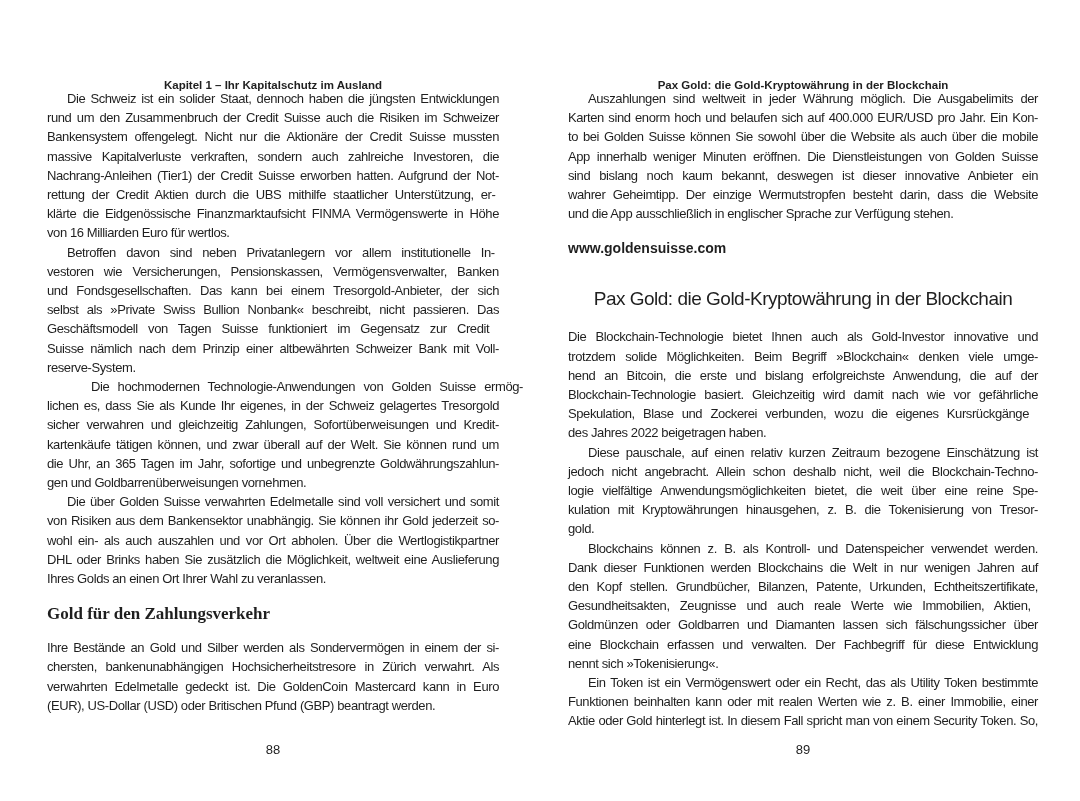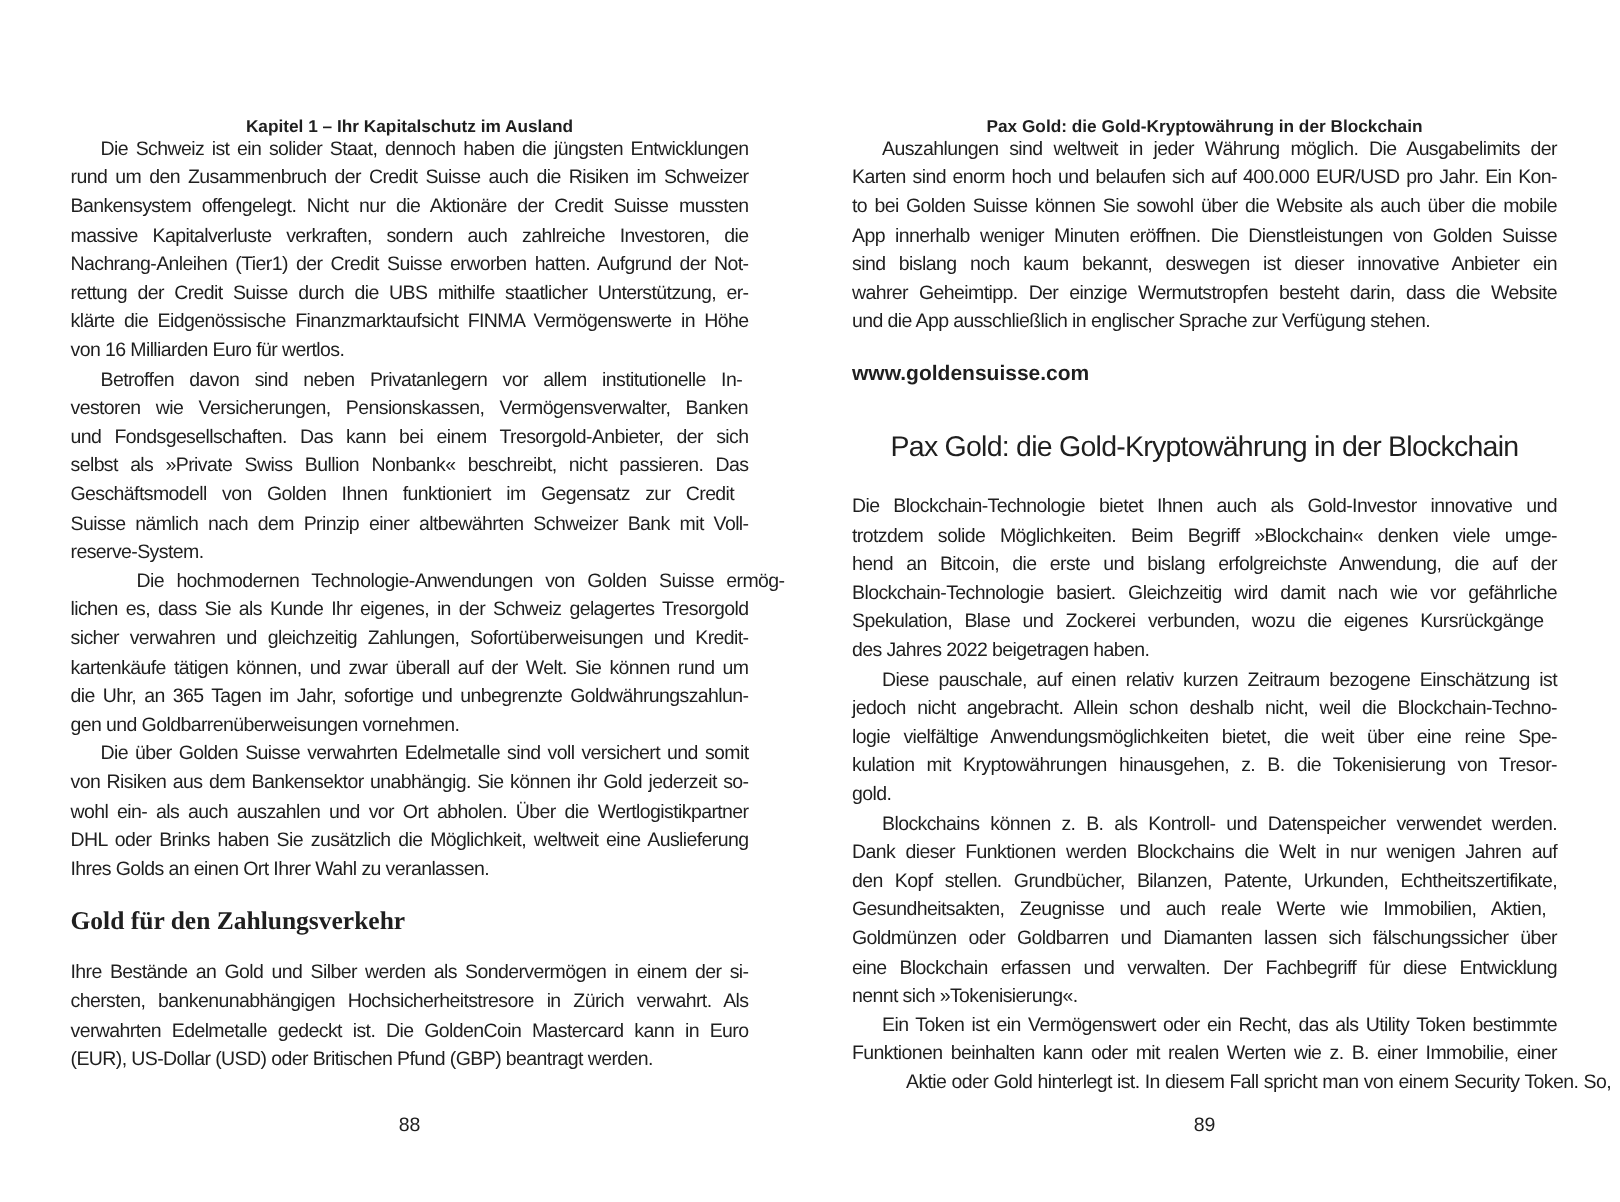--- a/index.html
+++ b/index.html
@@ -28,30 +28,30 @@
 
   <section class="page left">
     <div class="running-header">Kapitel 1 – Ihr Kapitalschutz im Ausland</div>
     <div class="body">
       <div class="para">
           <div class="tline just ind"><span style="word-spacing: 1.9px; margin-top: 27px;">Die Schweiz ist ein solider Staat, dennoch haben die jüngsten Entwicklungen</span></div>
           <div class="tline just"><span style="word-spacing: 2.16619px;">rund um den Zusammenbruch der Credit Suisse auch die Risiken im Schweizer</span></div>
           <div class="tline just"><span style="word-spacing: 3.88194px;">Bankensystem offengelegt. Nicht nur die Aktionäre der Credit Suisse mussten</span></div>
           <div class="tline just"><span style="word-spacing: 6.60938px;">massive Kapitalverluste verkraften, sondern auch zahlreiche Investoren, die</span></div>
           <div class="tline just"><span style="word-spacing: 2.19618px;">Nachrang-Anleihen (Tier1) der Credit Suisse erworben hatten. Aufgrund der Not-</span></div>
-          <div class="tline just"><span style="word-spacing: 3.70625px;">rettung der Credit Suisse durch die UBS mithilfe staatlicher Unterstützung, er-</span></div>
+          <div class="tline just"><span style="word-spacing: 3.70625px;">rettung der Credit Aktien durch die UBS mithilfe staatlicher Unterstützung, er-</span></div>
           <div class="tline just"><span style="word-spacing: 3.04688px;">klärte die Eidgenössische Finanzmarktaufsicht FINMA Vermögenswerte in Höhe</span></div>
           <div class="tline"><span>von 16 Milliarden Euro für wertlos.</span></div>
         </div>
       <div class="para">
           <div class="tline just ind"><span style="word-spacing: 7px;">Betroffen davon sind neben Privatanlegern vor allem institutionelle In-</span></div>
           <div class="tline just"><span style="word-spacing: 7px;">vestoren wie Versicherungen, Pensionskassen, Vermögensverwalter, Banken</span></div>
           <div class="tline just"><span style="word-spacing: 5.58984px;">und Fondsgesellschaften. Das kann bei einem Tresorgold-Anbieter, der sich</span></div>
           <div class="tline just"><span style="word-spacing: 4.9809px;">selbst als »Private Swiss Bullion Nonbank« beschreibt, nicht passieren. Das</span></div>
-          <div class="tline just"><span style="word-spacing: 7px;">Geschäftsmodell von Golden Ihnen funktioniert im Gegensatz zur Credit</span></div>
+          <div class="tline just"><span style="word-spacing: 7px;">Geschäftsmodell von Tagen Suisse funktioniert im Gegensatz zur Credit</span></div>
           <div class="tline just"><span style="word-spacing: 3.32812px;">Suisse nämlich nach dem Prinzip einer altbewährten Schweizer Bank mit Voll-</span></div>
           <div class="tline"><span>reserve-System.</span></div>
         </div>
       <div class="para">
           <div class="tline just ind"><span style="word-spacing: 5.06771px; margin-left: 24px;">Die hochmodernen Technologie-Anwendungen von Golden Suisse ermög-</span></div>
           <div class="tline just"><span style="word-spacing: 2.0599px;">lichen es, dass Sie als Kunde Ihr eigenes, in der Schweiz gelagertes Tresorgold</span></div>
           <div class="tline just"><span style="word-spacing: 3.97768px;">sicher verwahren und gleichzeitig Zahlungen, Sofortüberweisungen und Kredit-</span></div>
           <div class="tline just"><span style="word-spacing: 2.19271px;">kartenkäufe tätigen können, und zwar überall auf der Welt. Sie können rund um</span></div>
           <div class="tline just"><span style="word-spacing: 2.15469px;">die Uhr, an 365 Tagen im Jahr, sofortige und unbegrenzte Goldwährungszahlun-</span></div>
           <div class="tline"><span>gen und Goldbarrenüberweisungen vornehmen.</span></div>
@@ -108,19 +108,19 @@
           <div class="tline just"><span style="word-spacing: 3.66477px;">Dank dieser Funktionen werden Blockchains die Welt in nur wenigen Jahren auf</span></div>
           <div class="tline just"><span style="word-spacing: 4.87277px;">den Kopf stellen. Grundbücher, Bilanzen, Patente, Urkunden, Echtheitszertifikate,</span></div>
           <div class="tline just"><span style="word-spacing: 7px;">Gesundheitsakten, Zeugnisse und auch reale Werte wie Immobilien, Aktien,</span></div>
           <div class="tline just"><span style="word-spacing: 4.72852px;">Goldmünzen oder Goldbarren und Diamanten lassen sich fälschungssicher über</span></div>
           <div class="tline just"><span style="word-spacing: 5.40972px;">eine Blockchain erfassen und verwalten. Der Fachbegriff für diese Entwicklung</span></div>
           <div class="tline"><span>nennt sich »Tokenisierung«.</span></div>
         </div>
       <div class="para">
           <div class="tline just ind"><span style="word-spacing: 1.63542px;">Ein Token ist ein Vermögenswert oder ein Recht, das als Utility Token bestimmte</span></div>
           <div class="tline just"><span style="word-spacing: 2.23698px;">Funktionen beinhalten kann oder mit realen Werten wie z. B. einer Immobilie, einer</span></div>
-          <div class="tline just"><span style="word-spacing: 0.283482px; margin-left: 36px;">Aktie oder Gold hinterlegt ist. In diesem Fall spricht man von einem Security Token. So,</span></div>
+          <div class="tline just"><span style="word-spacing: 0.283482px;">Aktie oder Gold hinterlegt ist. In diesem Fall spricht man von einem Security Token. So,</span></div>
         </div>
     </div>
     <div class="page-number">89</div>
   </section>
 
 </div>
 
 </body></html>

